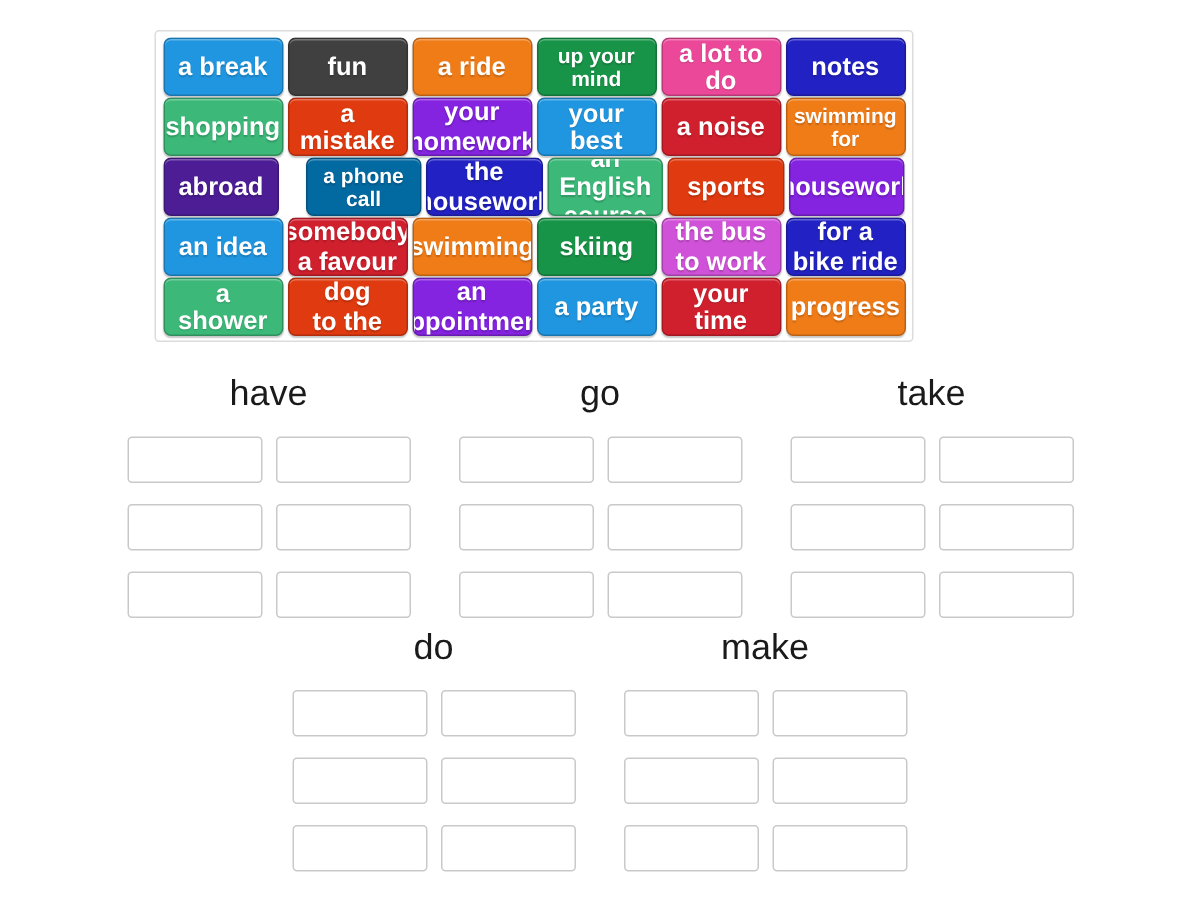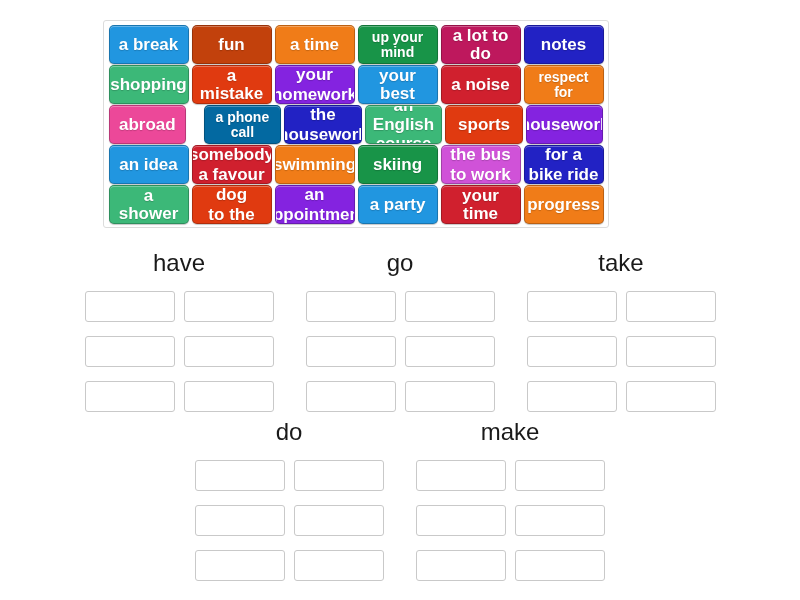--- a/index.html
+++ b/index.html
@@ -88,37 +88,37 @@
   }
 </style>
 </head>
 <body>
 
 <div id="stage">
 
   <div id="tile-bank">
       <div class="tile-row">
         <div class="tile" style="background: rgb(33, 150, 224);">a break</div>
-        <div class="tile" style="background: #c2410c; text-align: center;">fun</div>
-        <div class="tile" style="background: rgb(240, 124, 24);">a time</div>
+        <div class="tile" style="background: #404040; text-align: center;">fun</div>
+        <div class="tile" style="background: rgb(240, 124, 24);">a ride</div>
         <div class="tile small" style="background: rgb(24, 148, 72);">up your mind</div>
-        <div class="tile" style="background: #be185d;">a lot to do</div>
+        <div class="tile" style="background: #ec4899;">a lot to do</div>
         <div class="tile" style="background: rgb(34, 34, 196);">notes</div>
       </div>
       <div class="tile-row">
         <div class="tile" style="background: rgb(60, 184, 120);">shopping</div>
         <div class="tile" style="background: rgb(224, 58, 16);">a mistake</div>
         <div class="tile two-line" style="background: rgb(132, 35, 224);">your
 homework</div>
         <div class="tile" style="background: rgb(33, 150, 224);">your best</div>
         <div class="tile" style="background: rgb(208, 32, 46);">a noise</div>
-        <div class="tile small" style="background: rgb(240, 124, 24);">respect for</div>
+        <div class="tile small" style="background: rgb(240, 124, 24);">swimming for</div>
       </div>
       <div class="tile-row">
-        <div class="tile" style="background: #ec4899;">abroad</div>
+        <div class="tile" style="background: #4c1d95;">abroad</div>
         <div class="tile small" style="background: #0369a1; margin-left: 16px;">a phone call</div>
         <div class="tile two-line" style="background: rgb(34, 34, 196);">the
 housework</div>
         <div class="tile two-line" style="background: rgb(60, 184, 120);">an English
 course</div>
         <div class="tile" style="background: rgb(224, 58, 16);">sports</div>
         <div class="tile" style="background: rgb(132, 35, 224);">housework</div>
       </div>
       <div class="tile-row">
         <div class="tile" style="background: rgb(33, 150, 224);">an idea</div>

